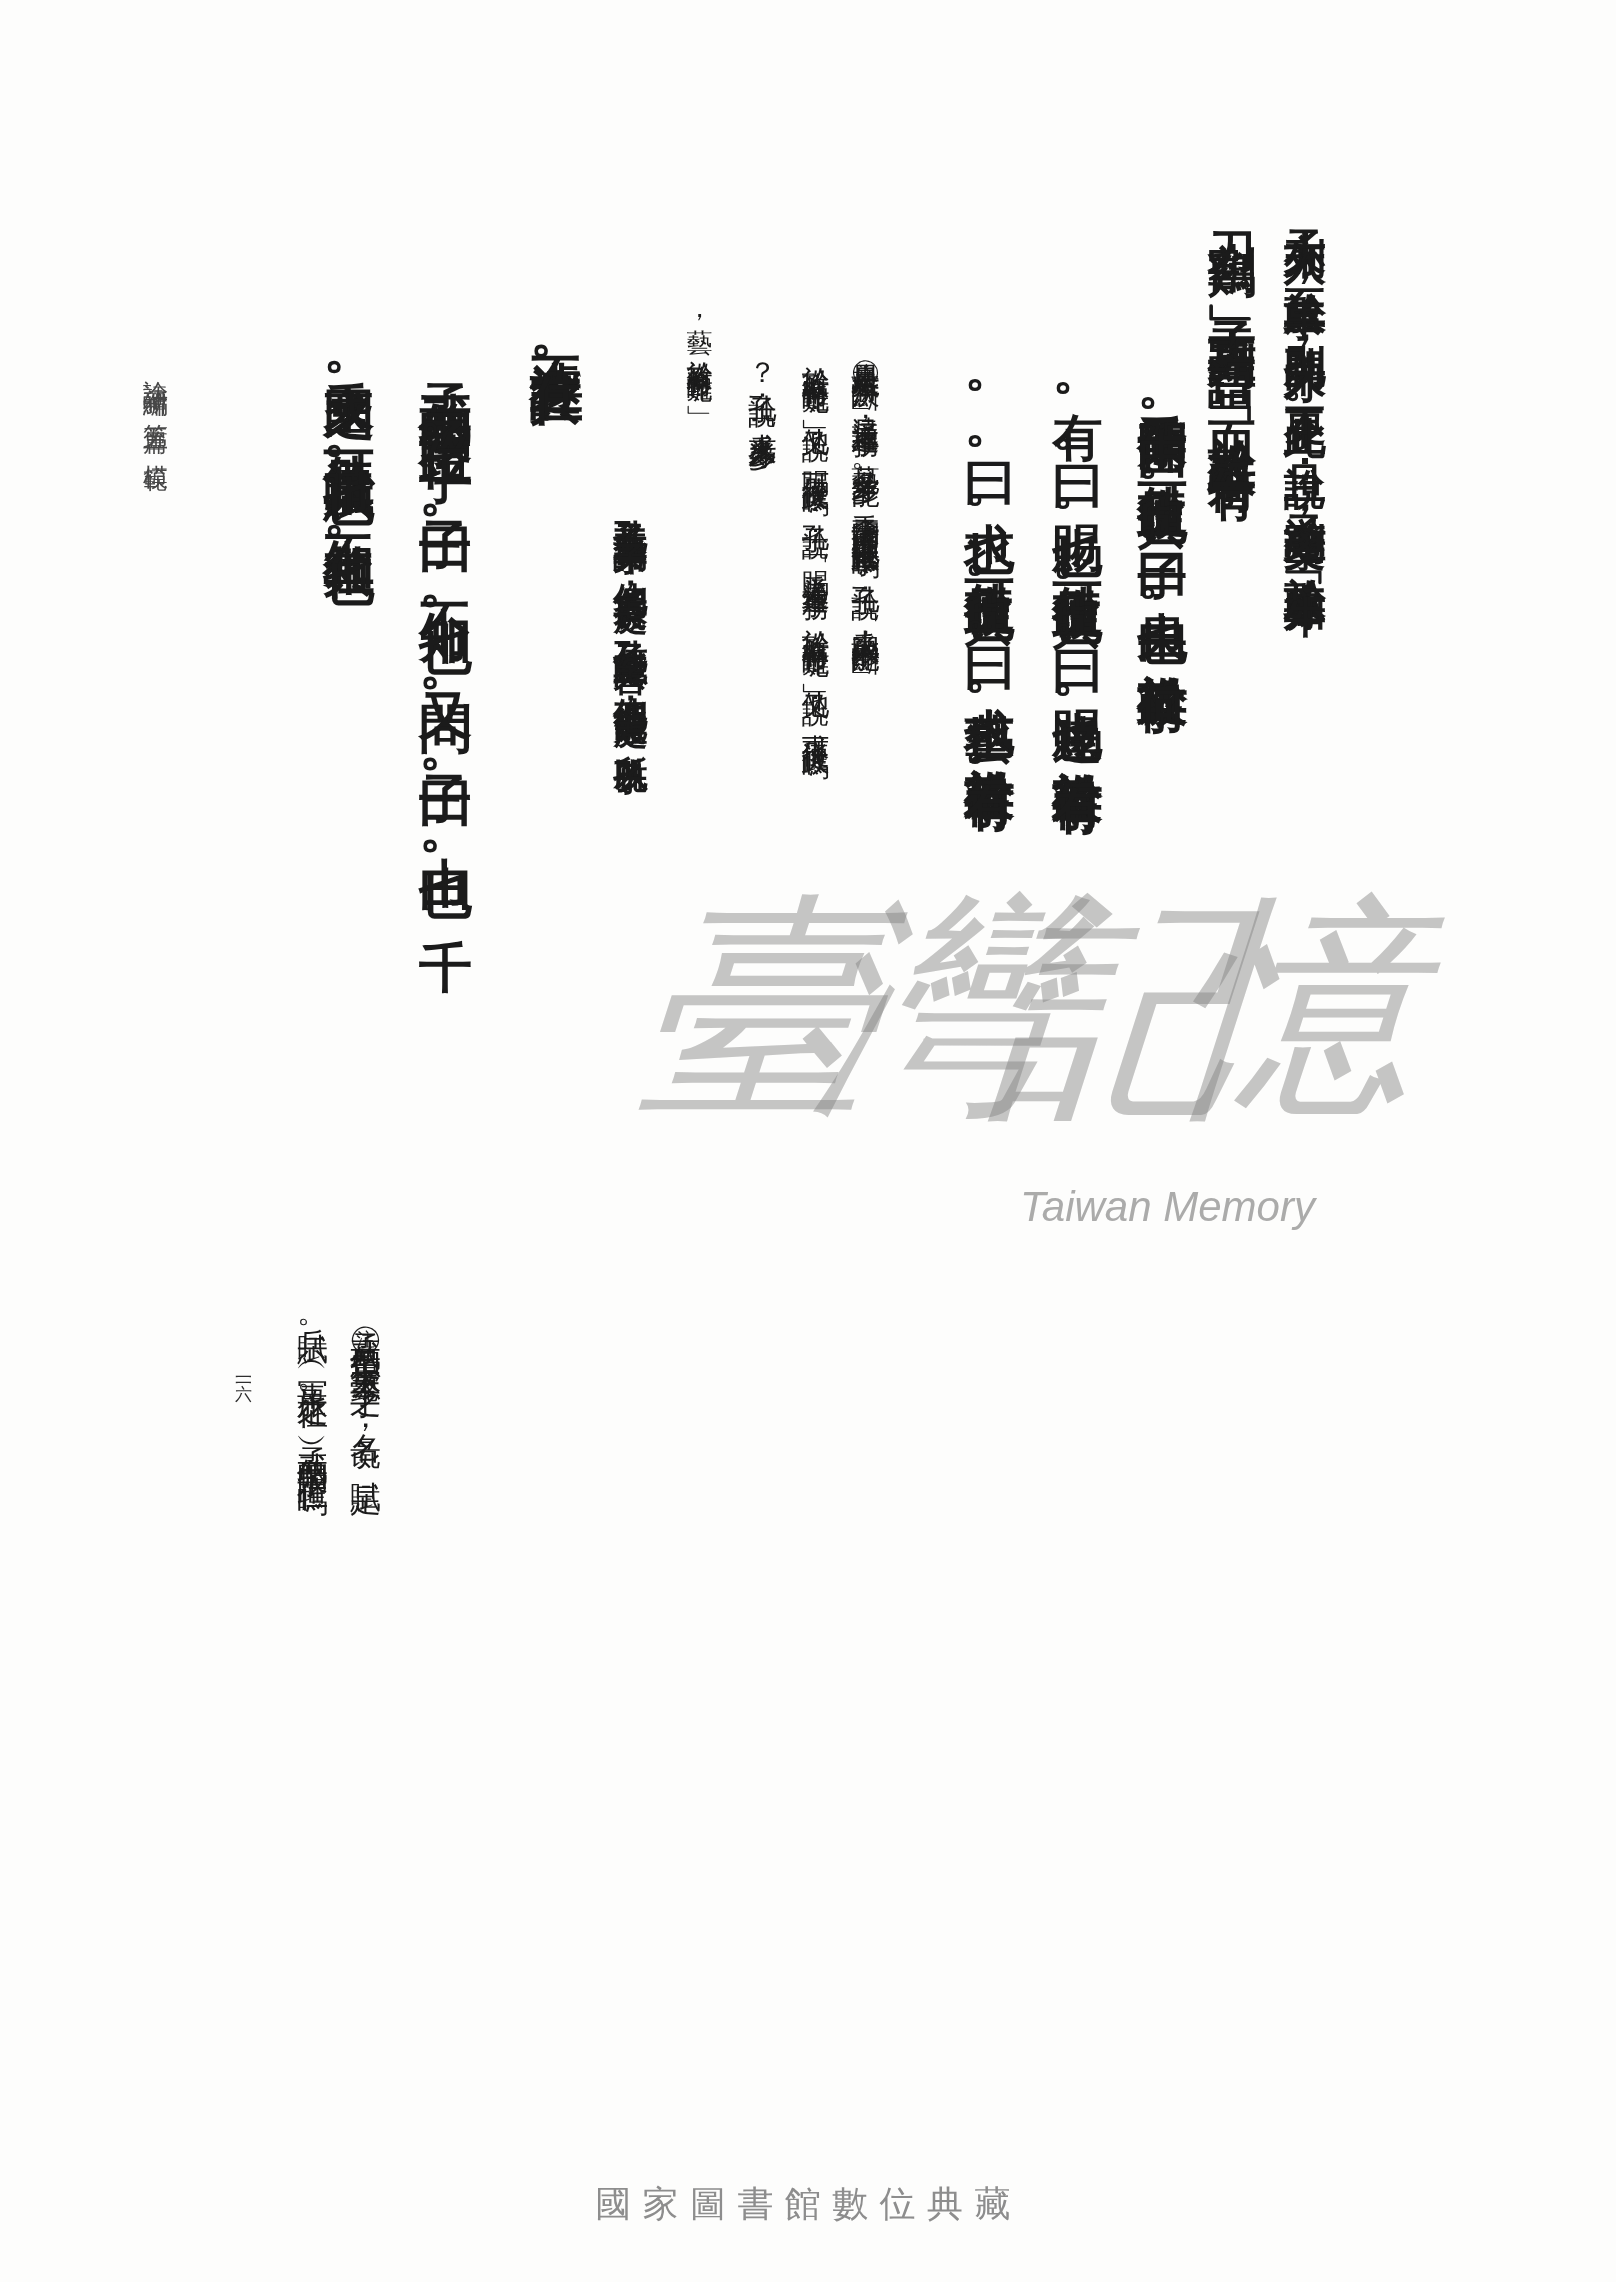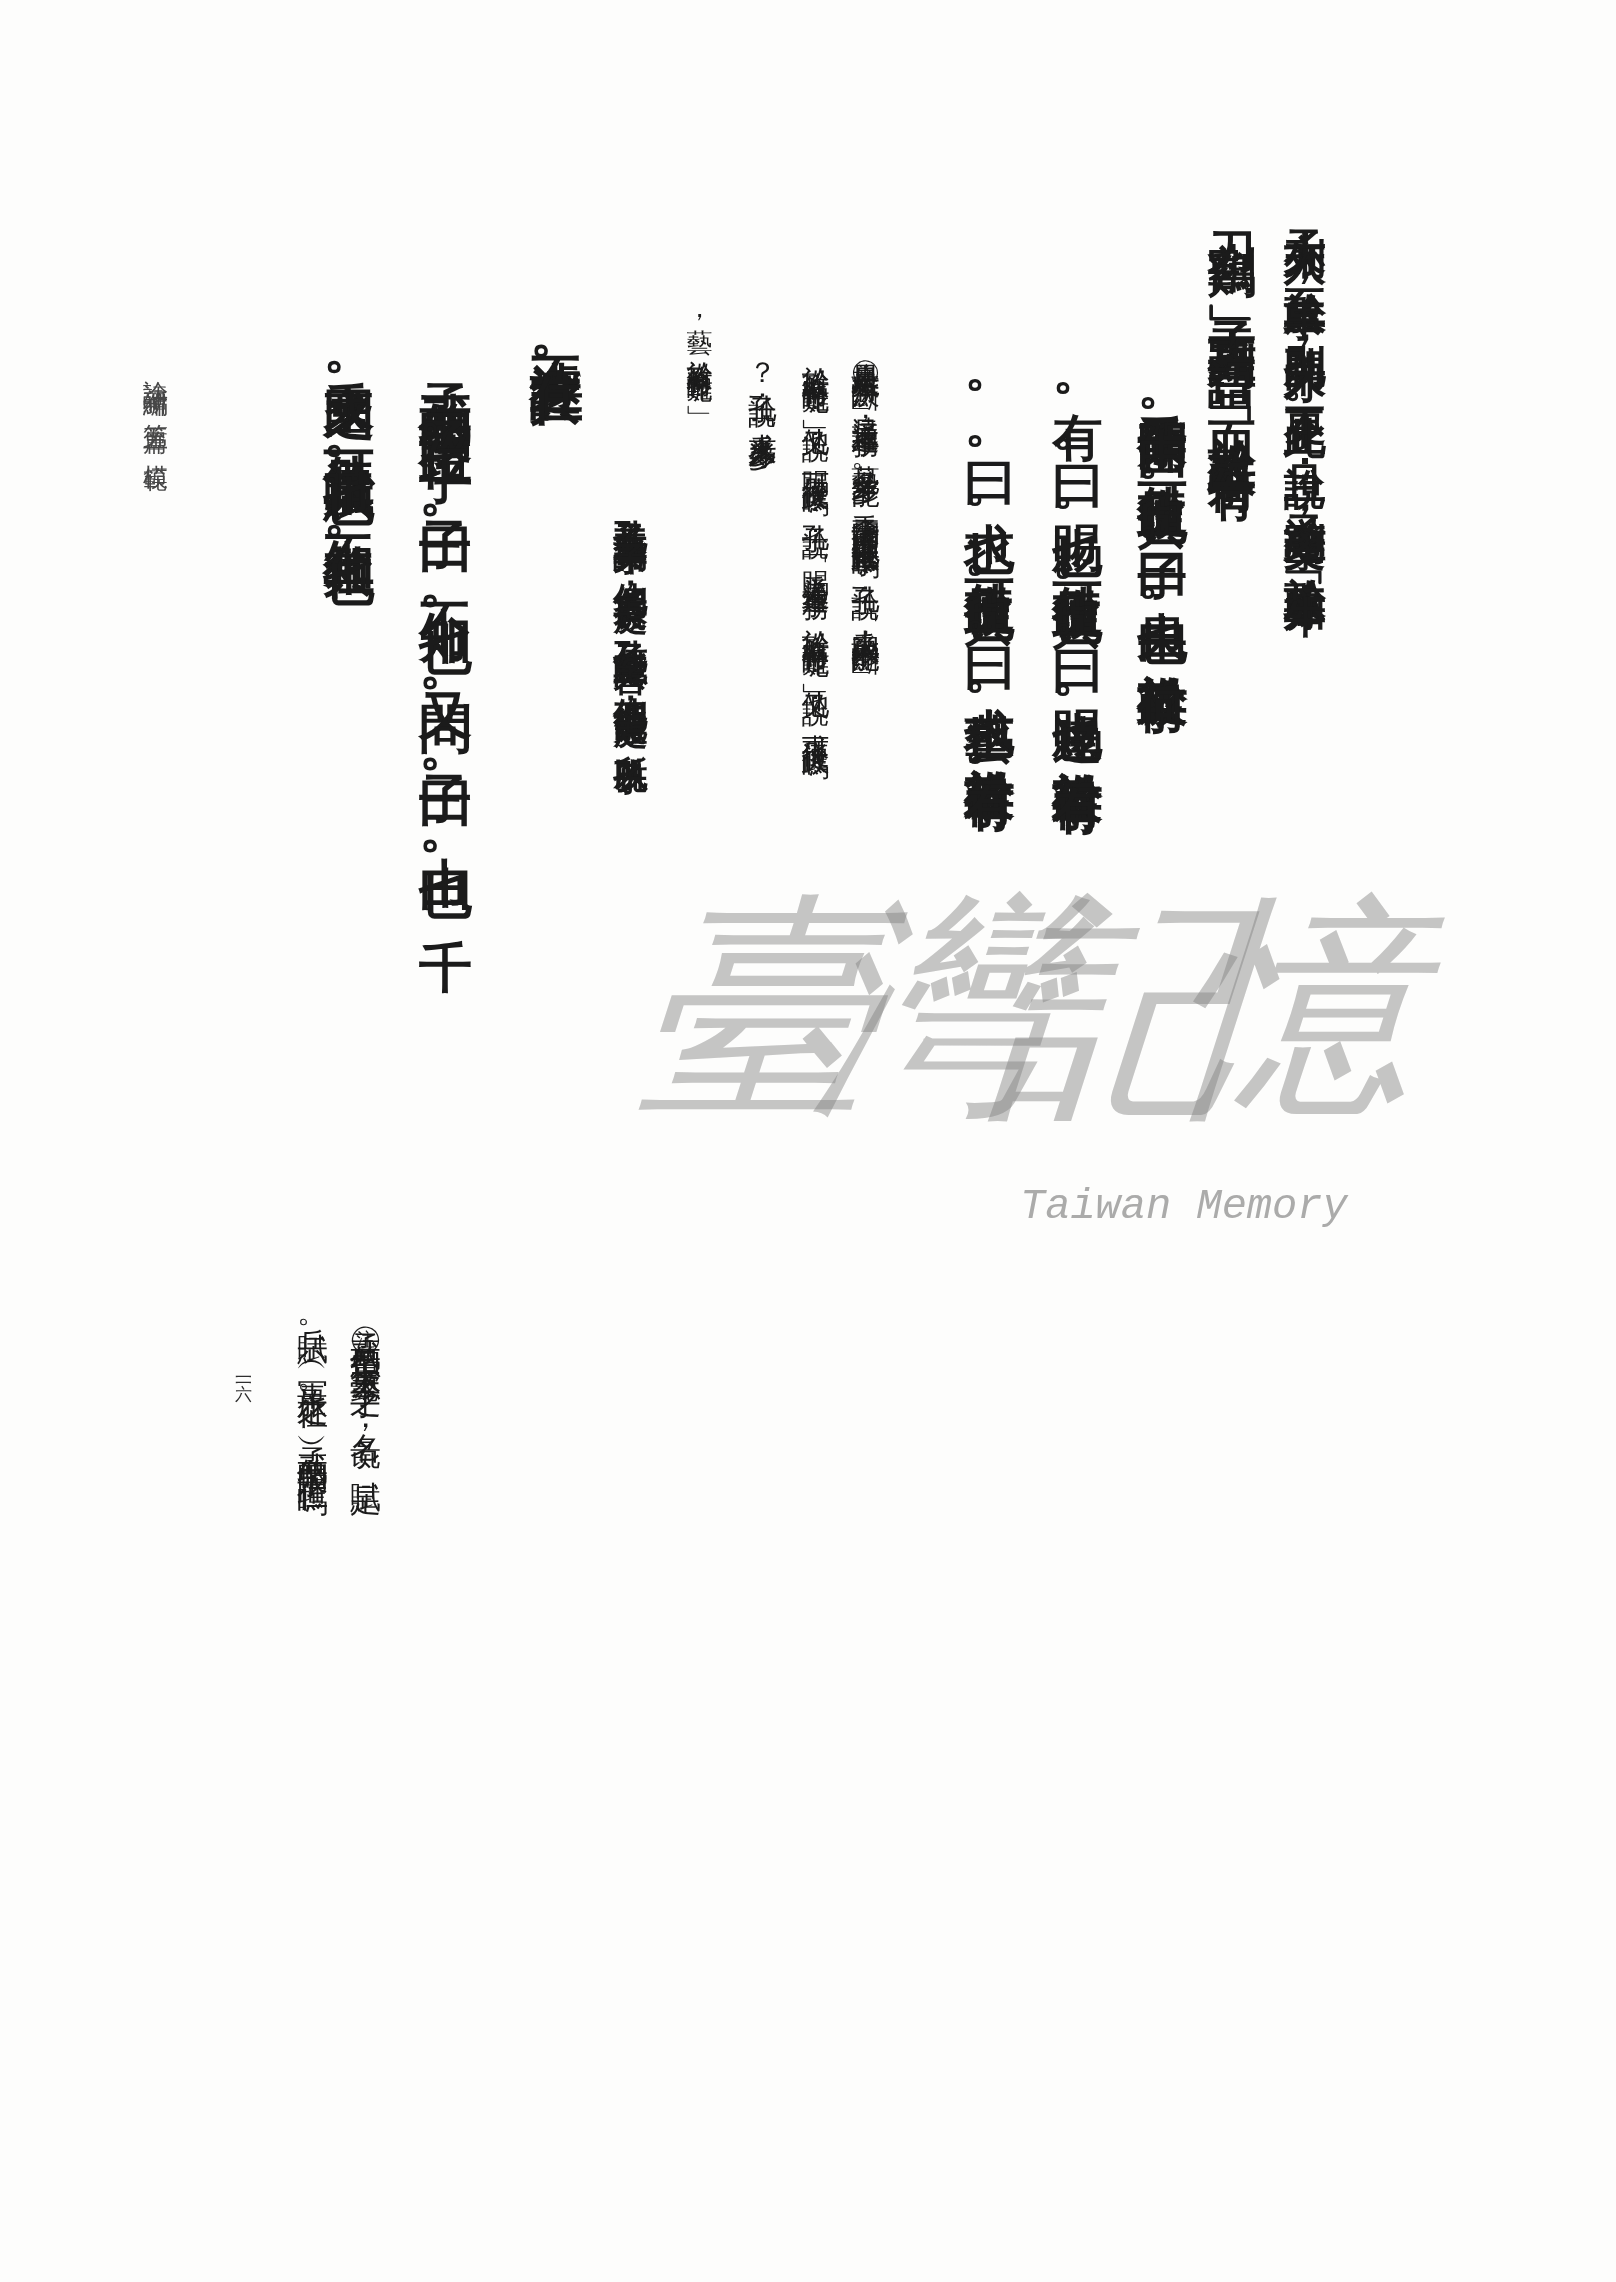--- a/index.html
+++ b/index.html
@@ -49,21 +49,21 @@
     position:absolute;left:639px;top:837px;width:742px;height:342px;
     font-family:"DejaVu Serif",serif;
     font-size:238px;line-height:342px;letter-spacing:-59px;
     color:rgba(128,128,128,0.45);
     font-style:italic;
     transform:skewX(-4deg);
     pointer-events:none;
   }
   .wm-latin{
     position:absolute;left:1020px;top:1183px;width:342px;
-    font-family:Liberation Mono, monospace;font-style:italic;
+    font-family:Liberation Sans, sans-serif;font-style:italic;
     font-size:42px;color:rgba(135,135,135,0.7);
     pointer-events:none;
   }
   .footer-mark{
     position:absolute;left:50%;top:2180px;transform:translateX(-50%);
     font-size:36px;letter-spacing:11.4px;color:#8d8d8d;font-weight:500;
     white-space:nowrap;
   }
 </style>
 </head>
@@ -90,15 +90,16 @@
   <div class="vcol col-s2-2">乘之國。可使治其賦也。不知其仁也。</div>
 
   <div class="vcol col-n2-a">㊟孟武伯是魯大夫懿子之子，名彘，賦是</div>
   <div class="vcol col-n2-b">兵賦。（軍旅之征。）孟武伯問子路仁嗎</div>
 
   <div class="vcol col-header">論語新編　第五篇　模範</div>
   <div class="vcol col-pageno">一六一</div>
 
   <div class="wm-cjk">臺灣記憶</div>
   <div class="wm-latin">Taiwan Memory</div>
+  <div class="footer-mark">國家圖書館數位典藏</div>
 
 </div>
 
 
 </body></html>

